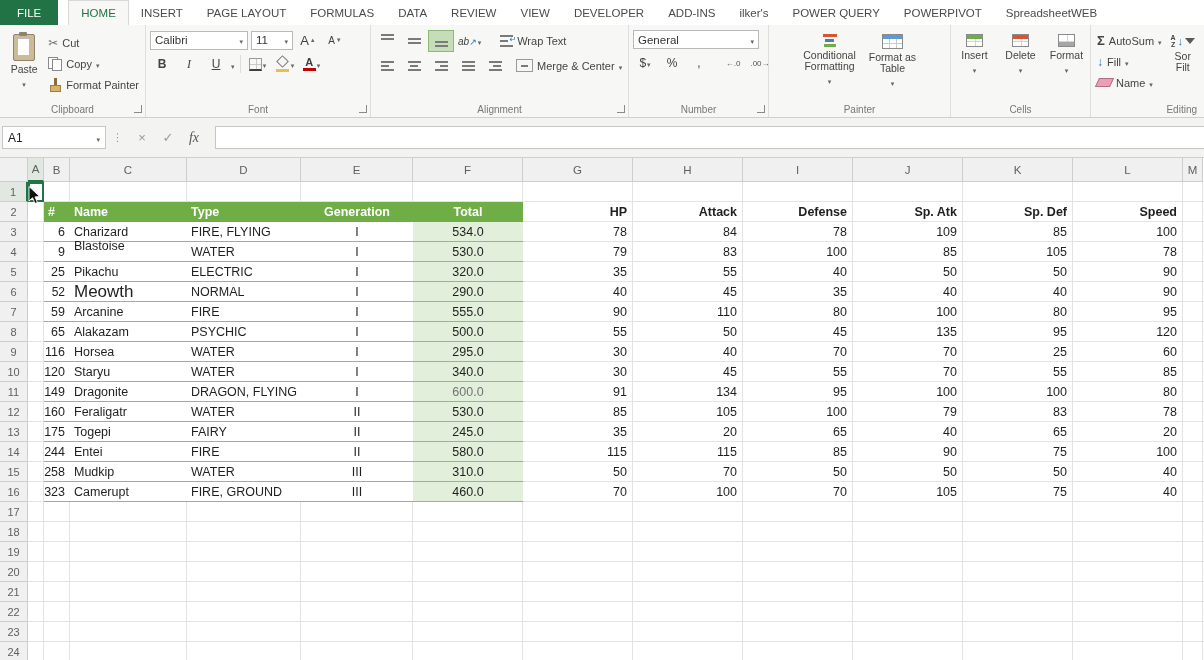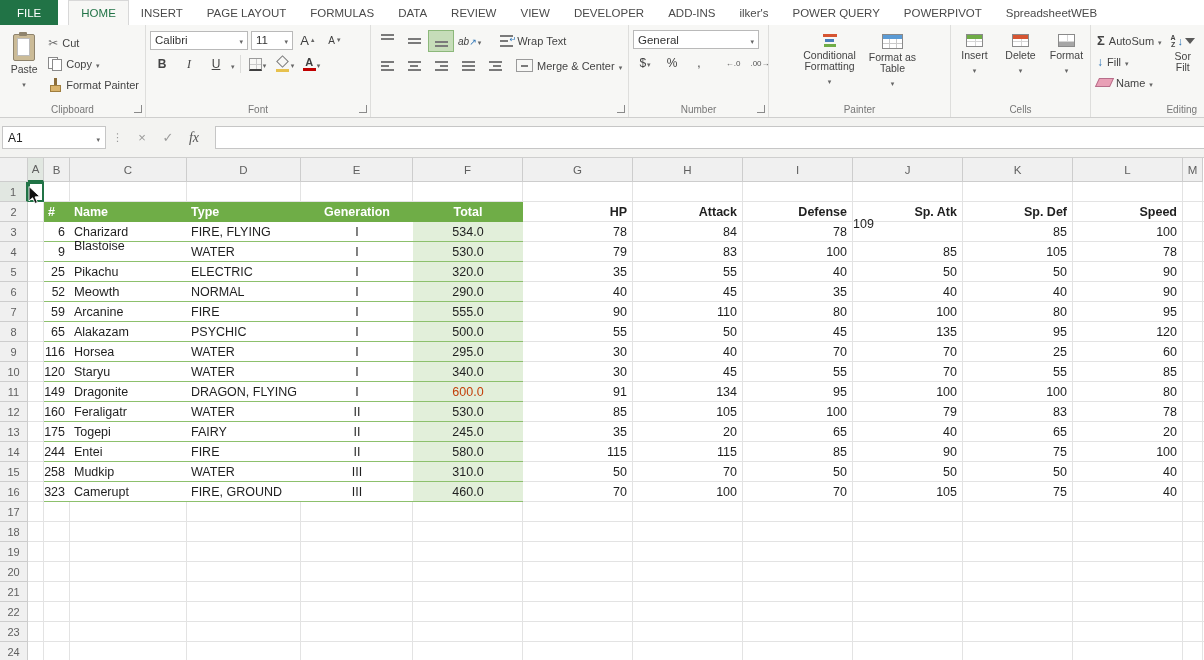--- a/index.html
+++ b/index.html
@@ -284,20 +284,21 @@
           <span style="width:2px;"></span>
           <div class="sbtn">
             <span class="ic ic-merge">
                 <i></i>
               </span>
             <span>Merge &amp; Center</span>
             <span class="dd"></span>
           </div>
         </div>
       </div>
+      <div class="rg-label">Alignment</div>
       <span class="launcher"></span>
     </div>
 
     <div class="rgroup" style="width:140px;">
       <div class="rg-col" style="flex:1;">
         <div class="rrow">
           <div class="combo" style="width:126px;">
             <span>General</span>
             <span class="dd"></span>
           </div>
@@ -504,21 +505,21 @@
       <div style="position: absolute; left: 44px; top: 64px; width: 369px; height: 20px; background: rgb(255, 255, 255); border-bottom: 1px solid rgb(141, 192, 109);"></div>
       <div style="position: absolute; left: 413px; top: 64px; width: 110px; height: 20px; background: rgb(226, 239, 218); border-bottom: 1px solid rgb(141, 192, 109);"></div>
       <div style="position: absolute; top: 64px; height: 20px; line-height: 20px; font-size: 12.5px; color: rgb(31, 31, 31); left: 44px; width: 21px; text-align: right;">6</div>
       <div style="position: absolute; top: 64px; height: 20px; line-height: 20px; font-size: 12.5px; color: rgb(31, 31, 31); left: 70px; width: 117px; text-align: left; padding-left: 4px;">Charizard</div>
       <div style="position: absolute; top: 64px; height: 20px; line-height: 20px; font-size: 12.5px; color: rgb(31, 31, 31); left: 187px; width: 114px; text-align: left; padding-left: 4px;">FIRE, FLYING</div>
       <div style="position: absolute; top: 64px; height: 20px; line-height: 20px; font-size: 12.5px; color: rgb(31, 31, 31); left: 301px; width: 112px; text-align: center;">I</div>
       <div style="position: absolute; top: 64px; height: 20px; line-height: 20px; font-size: 12.5px; color: rgb(31, 31, 31); left: 413px; width: 110px; text-align: center;">534.0</div>
       <div style="position: absolute; top: 64px; height: 20px; line-height: 20px; font-size: 12.5px; color: rgb(31, 31, 31); left: 523px; width: 110px; text-align: right; padding-right: 6px;">78</div>
       <div style="position: absolute; top: 64px; height: 20px; line-height: 20px; font-size: 12.5px; color: rgb(31, 31, 31); left: 633px; width: 110px; text-align: right; padding-right: 6px;">84</div>
       <div style="position: absolute; top: 64px; height: 20px; line-height: 20px; font-size: 12.5px; color: rgb(31, 31, 31); left: 743px; width: 110px; text-align: right; padding-right: 6px;">78</div>
-      <div style="position: absolute; top: 56px; height: 20px; line-height: 20px; font-size: 12.5px; color: rgb(31, 31, 31); left: 853px; width: 110px; ">109</div>
+      <div style="position: absolute; top: 64px; height: 20px; line-height: 20px; font-size: 12.5px; color: rgb(31, 31, 31); left: 853px; width: 110px; text-align: right; padding-right: 6px;">109</div>
       <div style="position: absolute; top: 64px; height: 20px; line-height: 20px; font-size: 12.5px; color: rgb(31, 31, 31); left: 963px; width: 110px; text-align: right; padding-right: 6px;">85</div>
       <div style="position: absolute; top: 64px; height: 20px; line-height: 20px; font-size: 12.5px; color: rgb(31, 31, 31); left: 1073px; width: 110px; text-align: right; padding-right: 6px;">100</div>
       <div style="position: absolute; left: 44px; top: 84px; width: 369px; height: 20px; background: rgb(255, 255, 255); border-bottom: 1px solid rgb(141, 192, 109);"></div>
       <div style="position: absolute; left: 413px; top: 84px; width: 110px; height: 20px; background: rgb(226, 239, 218); border-bottom: 1px solid rgb(141, 192, 109);"></div>
       <div style="position: absolute; top: 84px; height: 20px; line-height: 20px; font-size: 12.5px; color: rgb(31, 31, 31); left: 44px; width: 21px; text-align: right;">9</div>
       <div style="position: absolute; top: 78px; height: 20px; line-height: 20px; font-size: 12.5px; color: rgb(31, 31, 31); left: 70px; width: 117px; text-align: left; padding-left: 4px;">Blastoise</div>
       <div style="position: absolute; top: 84px; height: 20px; line-height: 20px; font-size: 12.5px; color: rgb(31, 31, 31); left: 187px; width: 114px; text-align: left; padding-left: 4px;">WATER</div>
       <div style="position: absolute; top: 84px; height: 20px; line-height: 20px; font-size: 12.5px; color: rgb(31, 31, 31); left: 301px; width: 112px; text-align: center;">I</div>
       <div style="position: absolute; top: 84px; height: 20px; line-height: 20px; font-size: 12.5px; color: rgb(31, 31, 31); left: 413px; width: 110px; text-align: center;">530.0</div>
       <div style="position: absolute; top: 84px; height: 20px; line-height: 20px; font-size: 12.5px; color: rgb(31, 31, 31); left: 523px; width: 110px; text-align: right; padding-right: 6px;">79</div>
@@ -536,21 +537,21 @@
       <div style="position: absolute; top: 104px; height: 20px; line-height: 20px; font-size: 12.5px; color: rgb(31, 31, 31); left: 413px; width: 110px; text-align: center;">320.0</div>
       <div style="position: absolute; top: 104px; height: 20px; line-height: 20px; font-size: 12.5px; color: rgb(31, 31, 31); left: 523px; width: 110px; text-align: right; padding-right: 6px;">35</div>
       <div style="position: absolute; top: 104px; height: 20px; line-height: 20px; font-size: 12.5px; color: rgb(31, 31, 31); left: 633px; width: 110px; text-align: right; padding-right: 6px;">55</div>
       <div style="position: absolute; top: 104px; height: 20px; line-height: 20px; font-size: 12.5px; color: rgb(31, 31, 31); left: 743px; width: 110px; text-align: right; padding-right: 6px;">40</div>
       <div style="position: absolute; top: 104px; height: 20px; line-height: 20px; font-size: 12.5px; color: rgb(31, 31, 31); left: 853px; width: 110px; text-align: right; padding-right: 6px;">50</div>
       <div style="position: absolute; top: 104px; height: 20px; line-height: 20px; font-size: 12.5px; color: rgb(31, 31, 31); left: 963px; width: 110px; text-align: right; padding-right: 6px;">50</div>
       <div style="position: absolute; top: 104px; height: 20px; line-height: 20px; font-size: 12.5px; color: rgb(31, 31, 31); left: 1073px; width: 110px; text-align: right; padding-right: 6px;">90</div>
       <div style="position: absolute; left: 44px; top: 124px; width: 369px; height: 20px; background: rgb(255, 255, 255); border-bottom: 1px solid rgb(141, 192, 109);"></div>
       <div style="position: absolute; left: 413px; top: 124px; width: 110px; height: 20px; background: rgb(226, 239, 218); border-bottom: 1px solid rgb(141, 192, 109);"></div>
       <div style="position: absolute; top: 124px; height: 20px; line-height: 20px; font-size: 12px; color: rgb(31, 31, 31); left: 44px; width: 21px; text-align: right;">52</div>
-      <div style="position: absolute; top: 124px; height: 20px; line-height: 20px; font-size: 13px; color: rgb(31, 31, 31); left: 70px; width: 117px; text-align: left; padding-left: 4px;">Meowth</div>
+      <div style="position: absolute; top: 124px; height: 20px; line-height: 20px; font-size: 17px; color: rgb(31, 31, 31); left: 70px; width: 117px; text-align: left; padding-left: 4px;">Meowth</div>
       <div style="position: absolute; top: 124px; height: 20px; line-height: 20px; font-size: 12.5px; color: rgb(31, 31, 31); left: 187px; width: 114px; text-align: left; padding-left: 4px;">NORMAL</div>
       <div style="position: absolute; top: 124px; height: 20px; line-height: 20px; font-size: 12.5px; color: rgb(31, 31, 31); left: 301px; width: 112px; text-align: center;">I</div>
       <div style="position: absolute; top: 124px; height: 20px; line-height: 20px; font-size: 12.5px; color: rgb(31, 31, 31); left: 413px; width: 110px; text-align: center;">290.0</div>
       <div style="position: absolute; top: 124px; height: 20px; line-height: 20px; font-size: 12.5px; color: rgb(31, 31, 31); left: 523px; width: 110px; text-align: right; padding-right: 6px;">40</div>
       <div style="position: absolute; top: 124px; height: 20px; line-height: 20px; font-size: 12.5px; color: rgb(31, 31, 31); left: 633px; width: 110px; text-align: right; padding-right: 6px;">45</div>
       <div style="position: absolute; top: 124px; height: 20px; line-height: 20px; font-size: 12.5px; color: rgb(31, 31, 31); left: 743px; width: 110px; text-align: right; padding-right: 6px;">35</div>
       <div style="position: absolute; top: 124px; height: 20px; line-height: 20px; font-size: 12.5px; color: rgb(31, 31, 31); left: 853px; width: 110px; text-align: right; padding-right: 6px;">40</div>
       <div style="position: absolute; top: 124px; height: 20px; line-height: 20px; font-size: 12.5px; color: rgb(31, 31, 31); left: 963px; width: 110px; text-align: right; padding-right: 6px;">40</div>
       <div style="position: absolute; top: 124px; height: 20px; line-height: 20px; font-size: 12.5px; color: rgb(31, 31, 31); left: 1073px; width: 110px; text-align: right; padding-right: 6px;">90</div>
       <div style="position: absolute; left: 44px; top: 144px; width: 369px; height: 20px; background: rgb(255, 255, 255); border-bottom: 1px solid rgb(141, 192, 109);"></div>
@@ -604,21 +605,21 @@
       <div style="position: absolute; top: 204px; height: 20px; line-height: 20px; font-size: 12.5px; color: rgb(31, 31, 31); left: 743px; width: 110px; text-align: right; padding-right: 6px;">55</div>
       <div style="position: absolute; top: 204px; height: 20px; line-height: 20px; font-size: 12.5px; color: rgb(31, 31, 31); left: 853px; width: 110px; text-align: right; padding-right: 6px;">70</div>
       <div style="position: absolute; top: 204px; height: 20px; line-height: 20px; font-size: 12.5px; color: rgb(31, 31, 31); left: 963px; width: 110px; text-align: right; padding-right: 6px;">55</div>
       <div style="position: absolute; top: 204px; height: 20px; line-height: 20px; font-size: 12.5px; color: rgb(31, 31, 31); left: 1073px; width: 110px; text-align: right; padding-right: 6px;">85</div>
       <div style="position: absolute; left: 44px; top: 224px; width: 369px; height: 20px; background: rgb(255, 255, 255); border-bottom: 1px solid rgb(141, 192, 109);"></div>
       <div style="position: absolute; left: 413px; top: 224px; width: 110px; height: 20px; background: rgb(226, 239, 218); border-bottom: 1px solid rgb(141, 192, 109);"></div>
       <div style="position: absolute; top: 224px; height: 20px; line-height: 20px; font-size: 12.5px; color: rgb(31, 31, 31); left: 44px; width: 21px; text-align: right;">149</div>
       <div style="position: absolute; top: 224px; height: 20px; line-height: 20px; font-size: 12.5px; color: rgb(31, 31, 31); left: 70px; width: 117px; text-align: left; padding-left: 4px;">Dragonite</div>
       <div style="position: absolute; top: 224px; height: 20px; line-height: 20px; font-size: 12.5px; color: rgb(31, 31, 31); left: 187px; width: 114px; text-align: left; padding-left: 4px;">DRAGON, FLYING</div>
       <div style="position: absolute; top: 224px; height: 20px; line-height: 20px; font-size: 12.5px; color: rgb(31, 31, 31); left: 301px; width: 112px; text-align: center;">I</div>
-      <div style="position: absolute; top: 224px; height: 20px; line-height: 20px; font-size: 12.5px; color: #c2410c; left: 413px; width: 110px; text-align: center;">600.0</div>
+      <div style="position: absolute; top: 224px; height: 20px; line-height: 20px; font-size: 12.5px; color: #737373; left: 413px; width: 110px; text-align: center;">600.0</div>
       <div style="position: absolute; top: 224px; height: 20px; line-height: 20px; font-size: 12.5px; color: rgb(31, 31, 31); left: 523px; width: 110px; text-align: right; padding-right: 6px;">91</div>
       <div style="position: absolute; top: 224px; height: 20px; line-height: 20px; font-size: 12.5px; color: rgb(31, 31, 31); left: 633px; width: 110px; text-align: right; padding-right: 6px;">134</div>
       <div style="position: absolute; top: 224px; height: 20px; line-height: 20px; font-size: 12.5px; color: rgb(31, 31, 31); left: 743px; width: 110px; text-align: right; padding-right: 6px;">95</div>
       <div style="position: absolute; top: 224px; height: 20px; line-height: 20px; font-size: 12.5px; color: rgb(31, 31, 31); left: 853px; width: 110px; text-align: right; padding-right: 6px;">100</div>
       <div style="position: absolute; top: 224px; height: 20px; line-height: 20px; font-size: 12.5px; color: rgb(31, 31, 31); left: 963px; width: 110px; text-align: right; padding-right: 6px;">100</div>
       <div style="position: absolute; top: 224px; height: 20px; line-height: 20px; font-size: 12.5px; color: rgb(31, 31, 31); left: 1073px; width: 110px; text-align: right; padding-right: 6px;">80</div>
       <div style="position: absolute; left: 44px; top: 244px; width: 369px; height: 20px; background: rgb(255, 255, 255); border-bottom: 1px solid rgb(141, 192, 109);"></div>
       <div style="position: absolute; left: 413px; top: 244px; width: 110px; height: 20px; background: rgb(226, 239, 218); border-bottom: 1px solid rgb(141, 192, 109);"></div>
       <div style="position: absolute; top: 244px; height: 20px; line-height: 20px; font-size: 12.5px; color: rgb(31, 31, 31); left: 44px; width: 21px; text-align: right;">160</div>
       <div style="position: absolute; top: 244px; height: 20px; line-height: 20px; font-size: 12.5px; color: rgb(31, 31, 31); left: 70px; width: 117px; text-align: left; padding-left: 4px;">Feraligatr</div>

